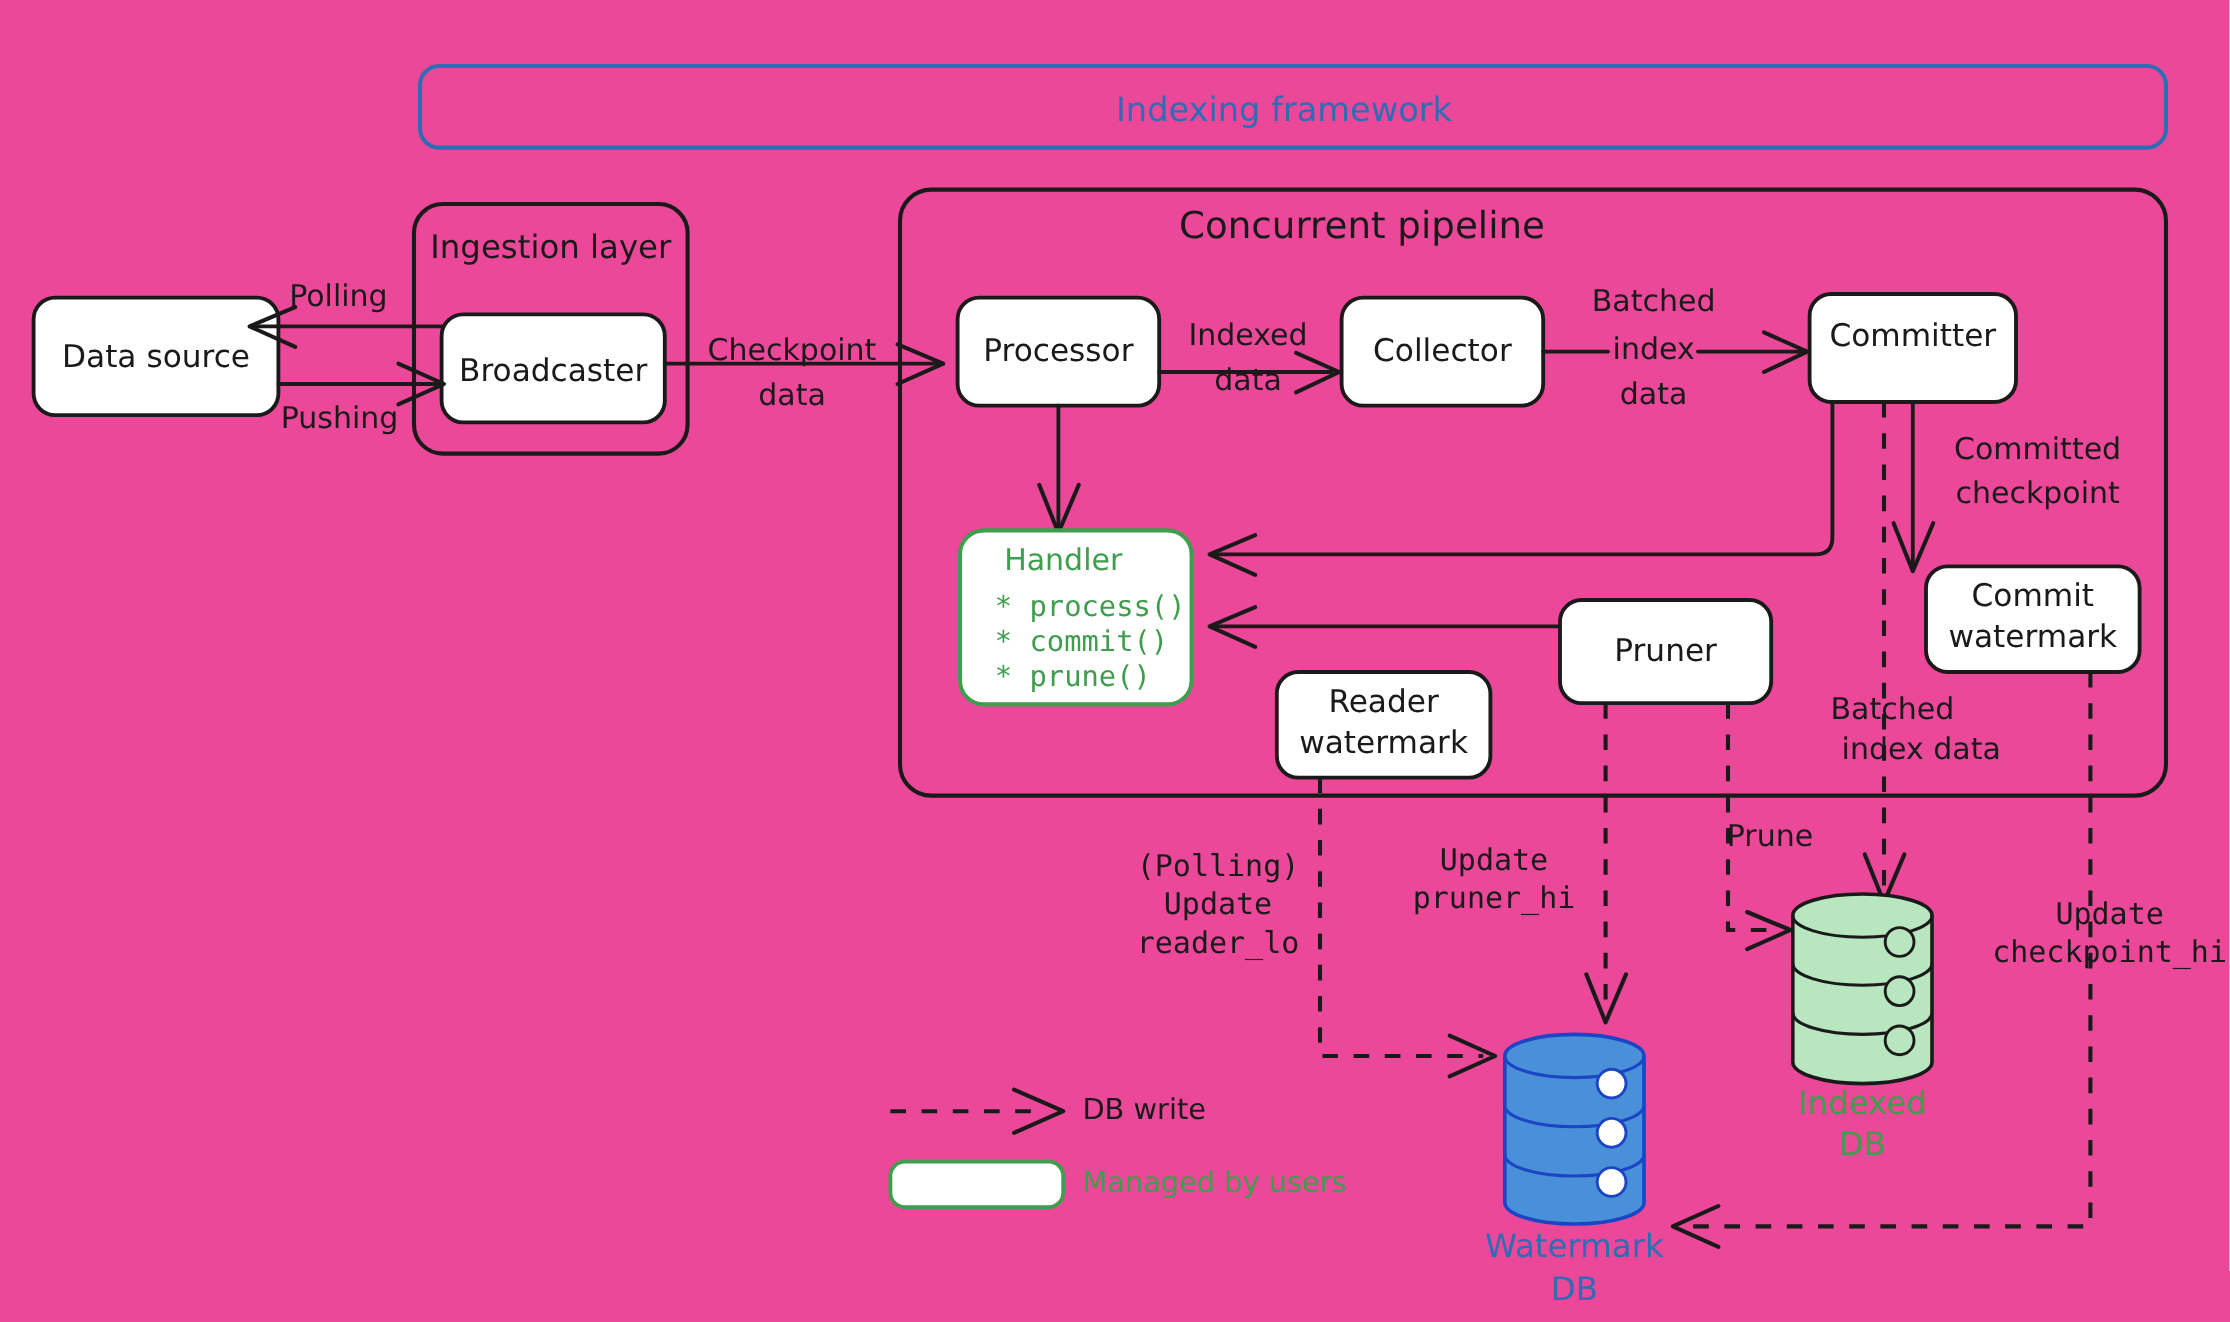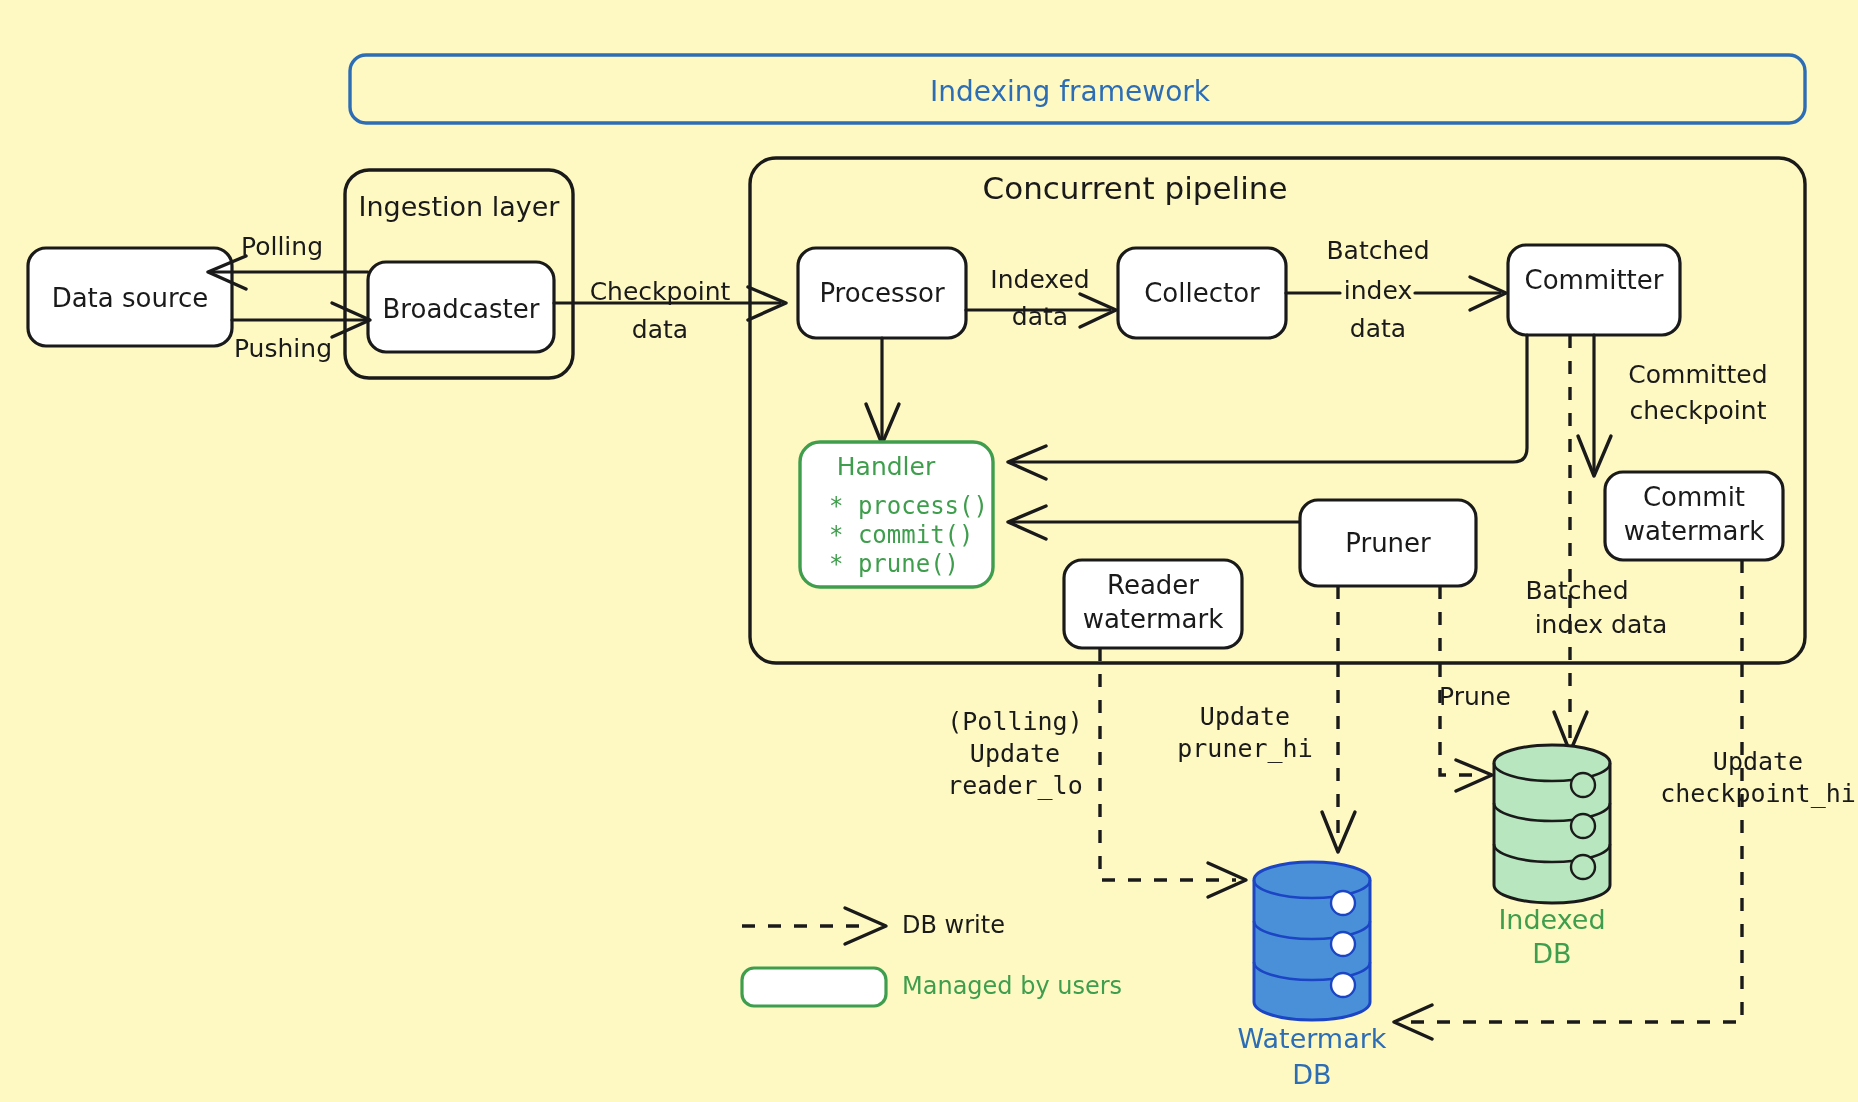--- a/index.html
+++ b/index.html
@@ -4,21 +4,21 @@
 <style>
   html, body {
     margin: 0;
     padding: 0;
     background: #ffffff;
   }
   #canvas-wrap {
     position: relative;
     width: 1858px;
     height: 1102px;
-    background: #fef9c3;
+    background: #ec4899;
     overflow: hidden;
     font-family: "DejaVu Sans", sans-serif;
   }
   svg#diagram {
     display: block;
     width: 1858px;
     height: 1102px;
   }
   .node-rect {
     fill: #ffffff;

